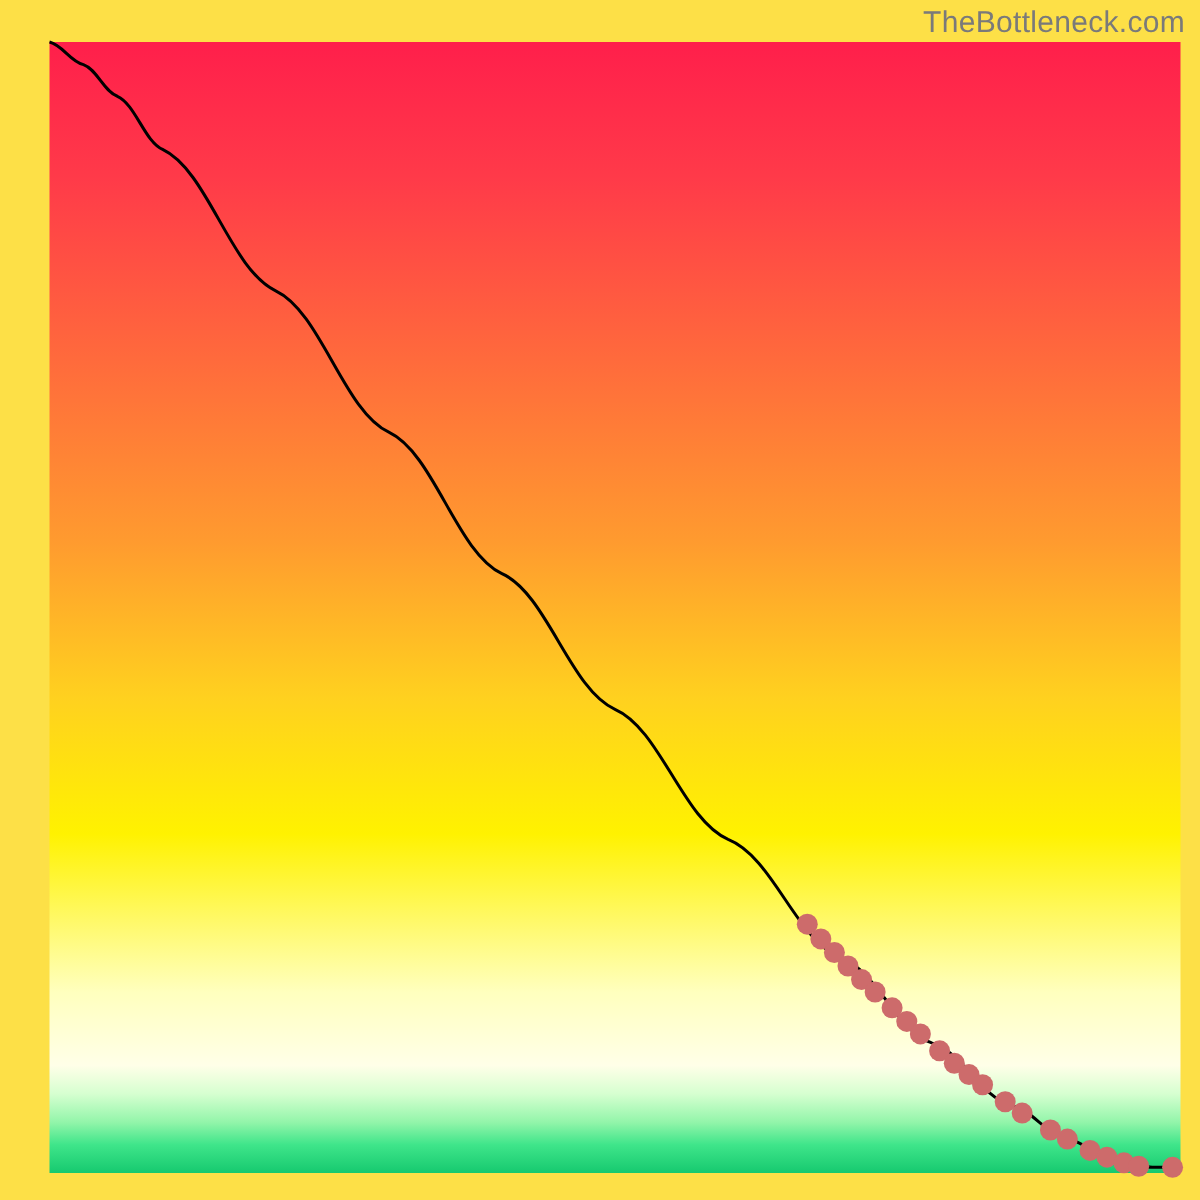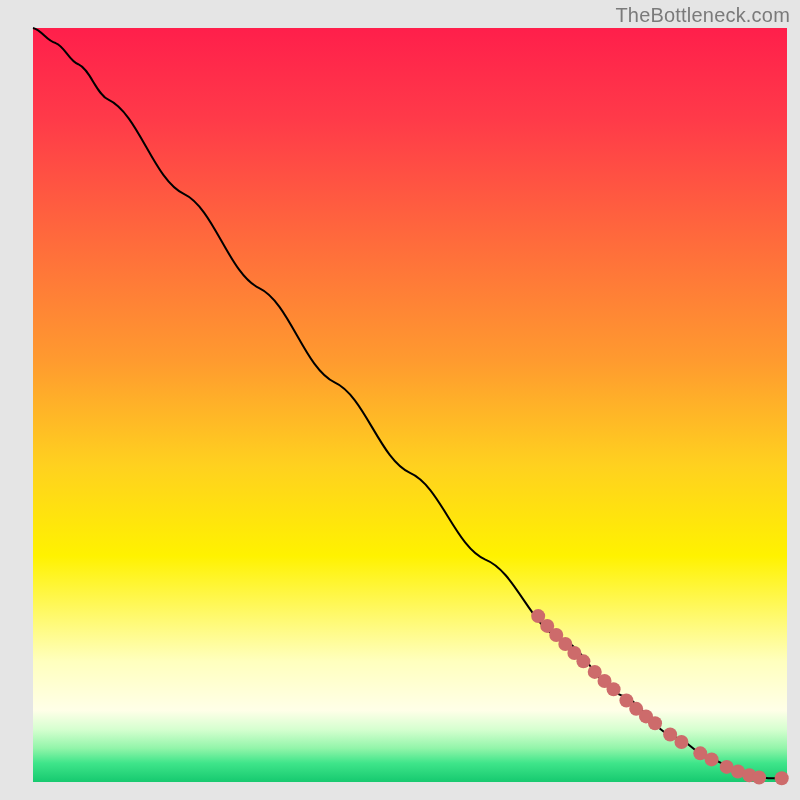--- a/index.html
+++ b/index.html
@@ -8,21 +8,21 @@
     width: 800px;
     height: 800px;
     background: #000;
     overflow: hidden;
     font-family: Arial, Helvetica, sans-serif;
   }
   .stage {
     position: relative;
     width: 800px;
     height: 800px;
-    background: #e5e5e5;
+    background: #fde047;
   }
   .watermark {
     position: absolute;
     top: 4px;
     right: 10px;
     color: #7a7a7a;
     font-size: 20px;
     font-weight: 400;
     letter-spacing: 0.2px;
     user-select: none;

